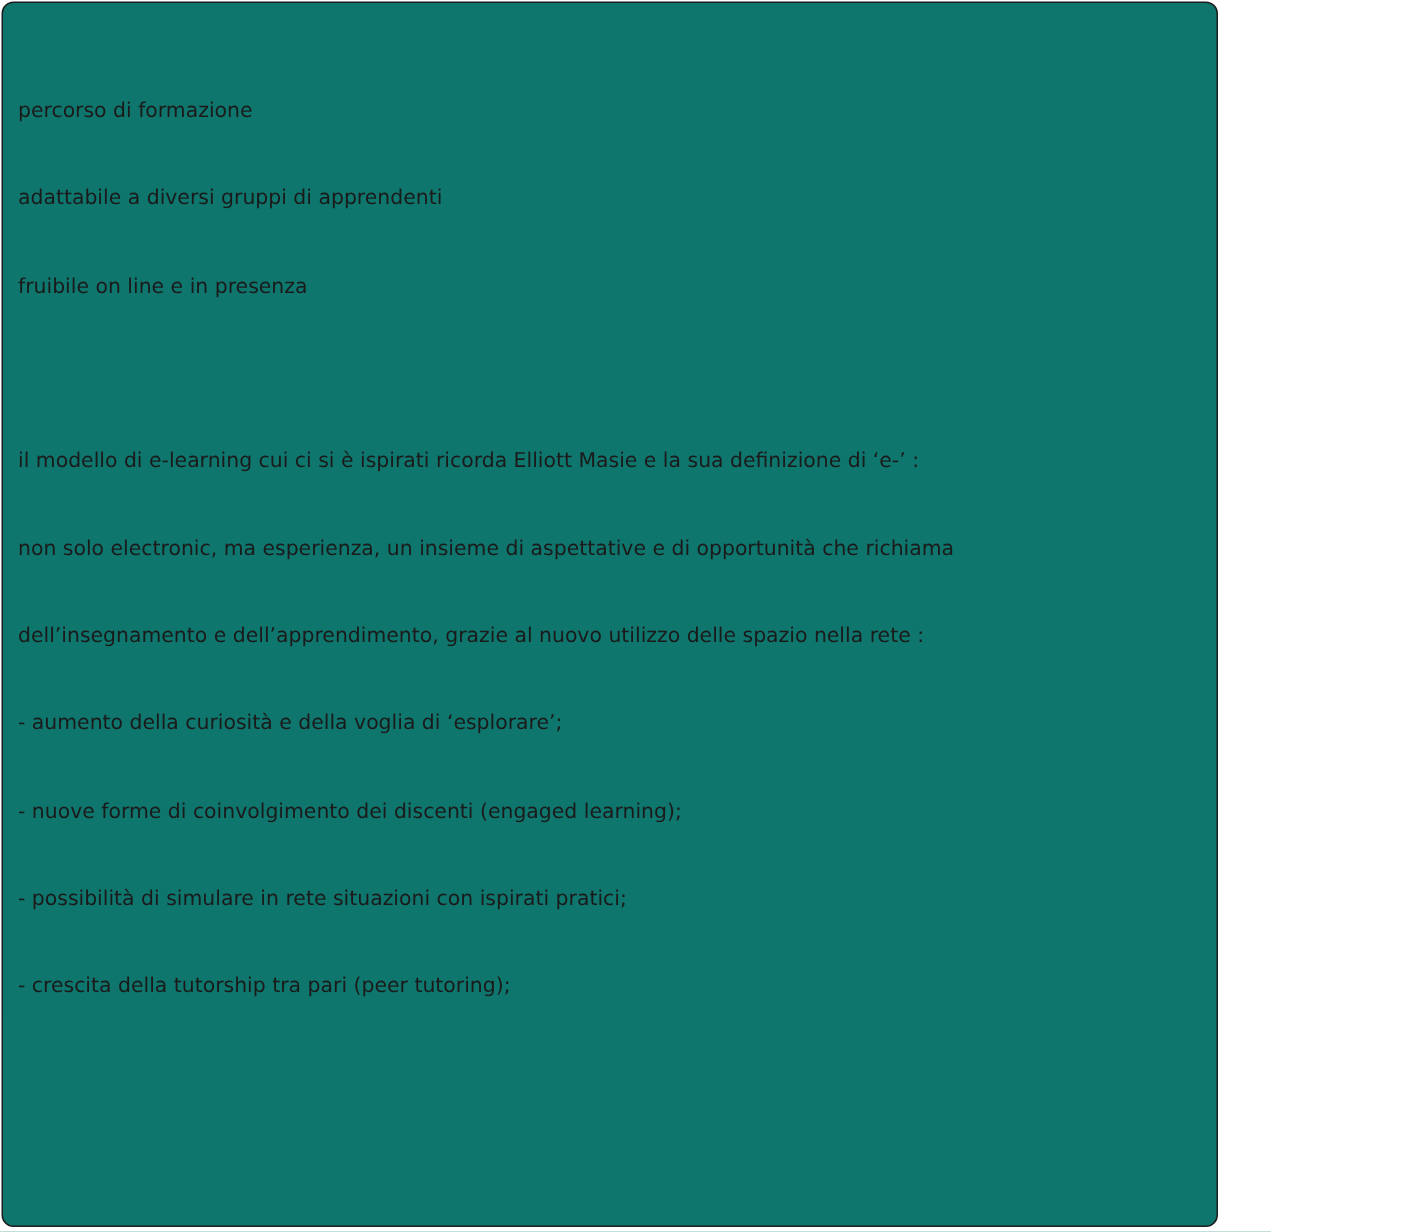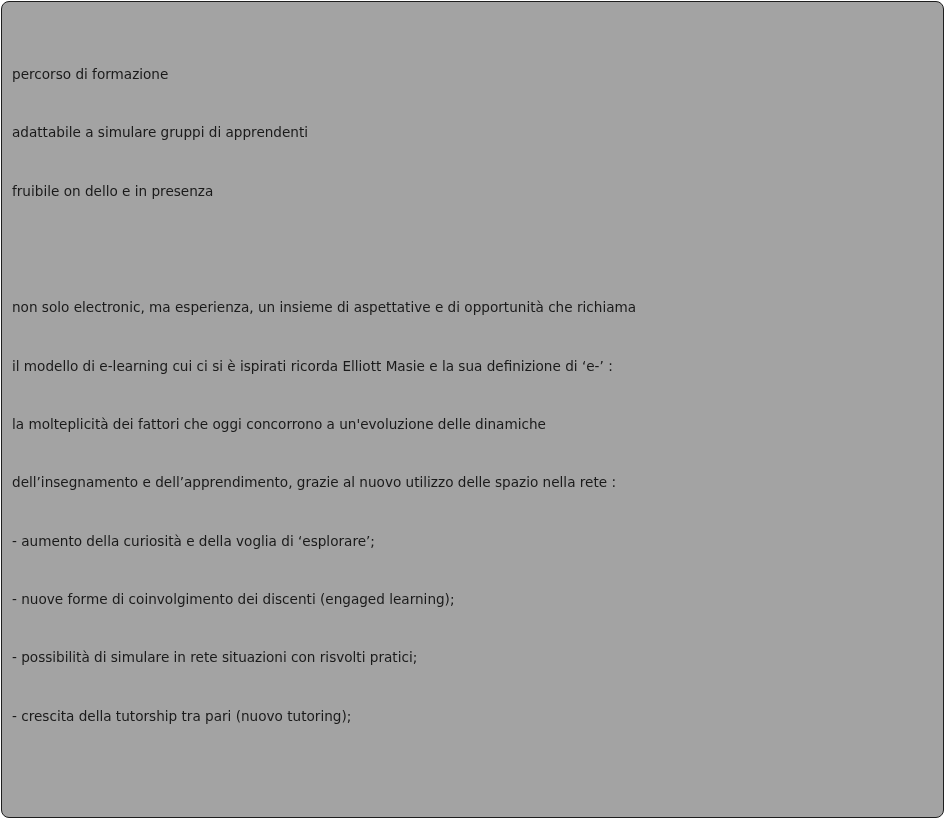--- a/index.html
+++ b/index.html
@@ -1,51 +1,50 @@
 <!DOCTYPE html>
 <html><head>
 <meta charset="utf-8">
 <style>
   html, body { margin: 0; padding: 0; background: #ffffff; }
   body { width: 947px; height: 821px; position: relative; overflow: hidden; }
   .box {
-    position: absolute; left: 1px; top: 1px; width: 943px; height: 817px;
+    position: absolute; left: 1px; top: 1px; width: 811px; height: 817px;
     box-sizing: border-box;
-    background: #a3a3a3;
+    background: #0f766e;
     border: 1px solid #1e1e1e;
     border-radius: 8px;
   }
   .content {
     position: absolute; left: 10px; top: 24px; right: 4px;
     font-family: "DejaVu Sans", sans-serif;
     font-size: 13.6px;
     line-height: 19.45px;
     color: #1a1a1a;
     white-space: pre;
     letter-spacing: 0;
   }
   .line { display: block; height: 19.45px; }
 </style>
 </head>
 <body>
 
 <div class="box">
   <div class="content">
     <span class="line">percorso di formazione</span>
-    <span class="line">adattabile a simulare gruppi di apprendenti</span>
-    <span class="line">fruibile on dello e in presenza</span>
+    <span class="line">adattabile a diversi gruppi di apprendenti</span>
+    <span class="line">fruibile on line e in presenza</span>
     <span class="line"></span>
+    <span class="line">il modello di e-learning cui ci si è ispirati ricorda Elliott Masie e la sua definizione di ‘e-’ :</span>
     <span class="line">non solo electronic, ma esperienza, un insieme di aspettative e di opportunità che richiama</span>
-    <span class="line">il modello di e-learning cui ci si è ispirati ricorda Elliott Masie e la sua definizione di ‘e-’ :</span>
-    <span class="line">la molteplicità dei fattori che oggi concorrono a un'evoluzione delle dinamiche</span>
     <span class="line">dell’insegnamento e dell’apprendimento, grazie al nuovo utilizzo delle spazio nella rete :</span>
     <span class="line">- aumento della curiosità e della voglia di ‘esplorare’;</span>
     <span class="line">- nuove forme di coinvolgimento dei discenti (engaged learning);</span>
-    <span class="line">- possibilità di simulare in rete situazioni con risvolti pratici;</span>
-    <span class="line">- crescita della tutorship tra pari (nuovo tutoring);</span>
+    <span class="line">- possibilità di simulare in rete situazioni con ispirati pratici;</span>
+    <span class="line">- crescita della tutorship tra pari (peer tutoring);</span>
     
     
     
     
     
     
     
     
     
     

